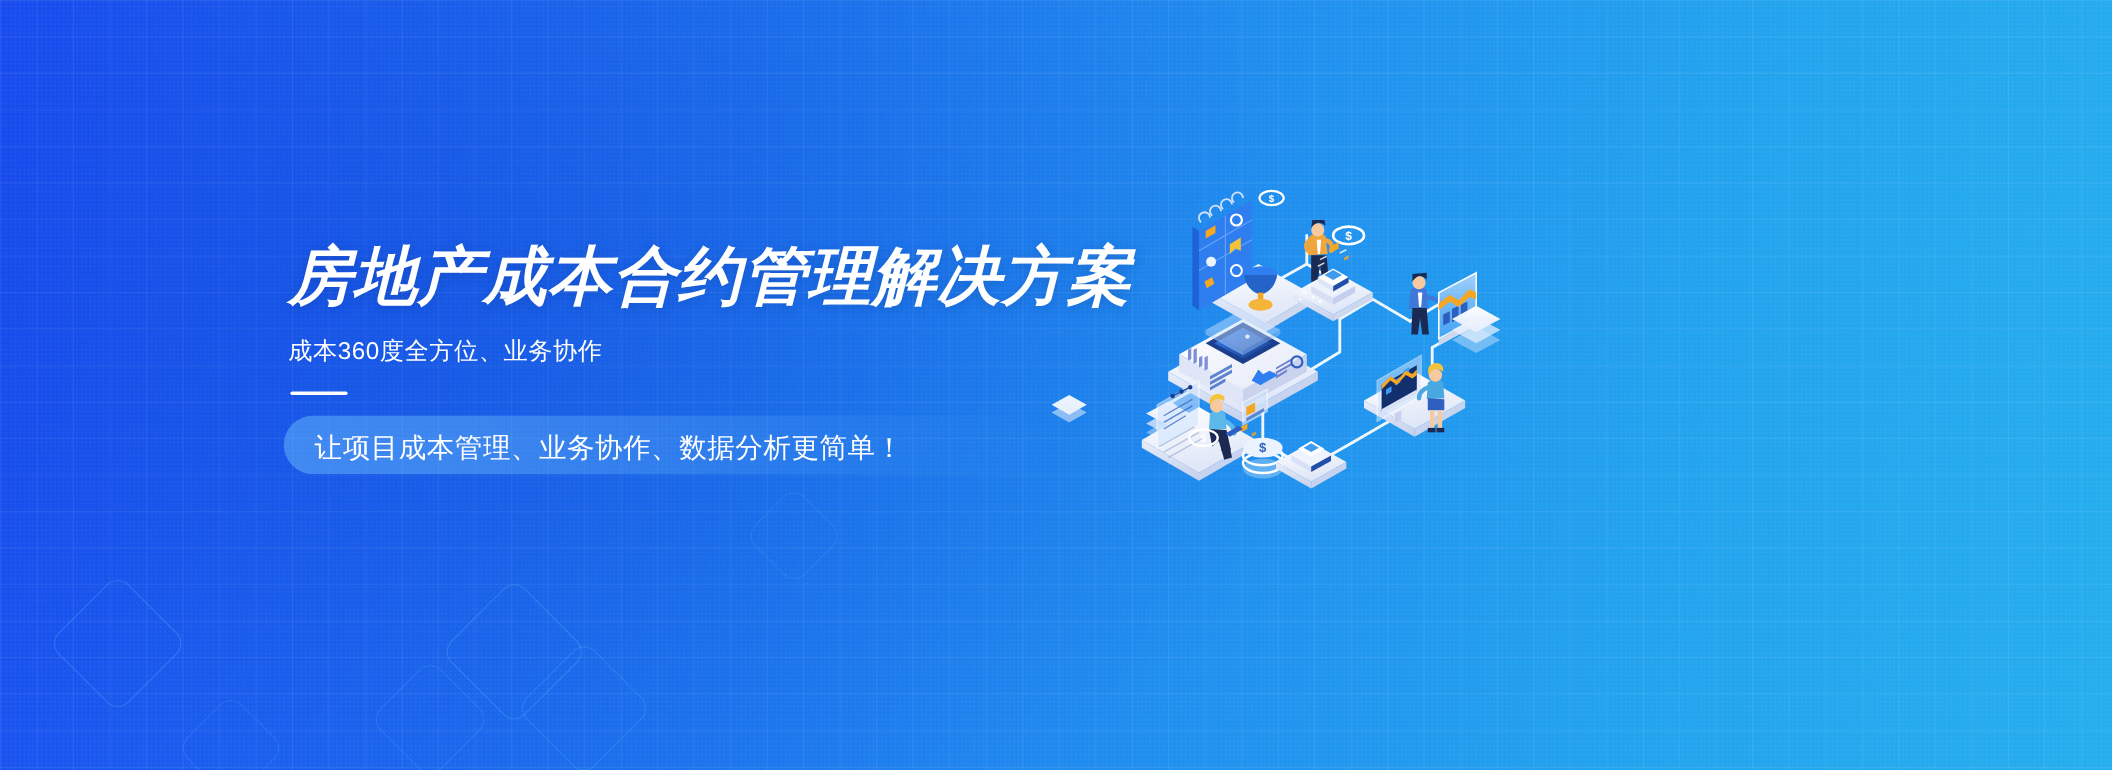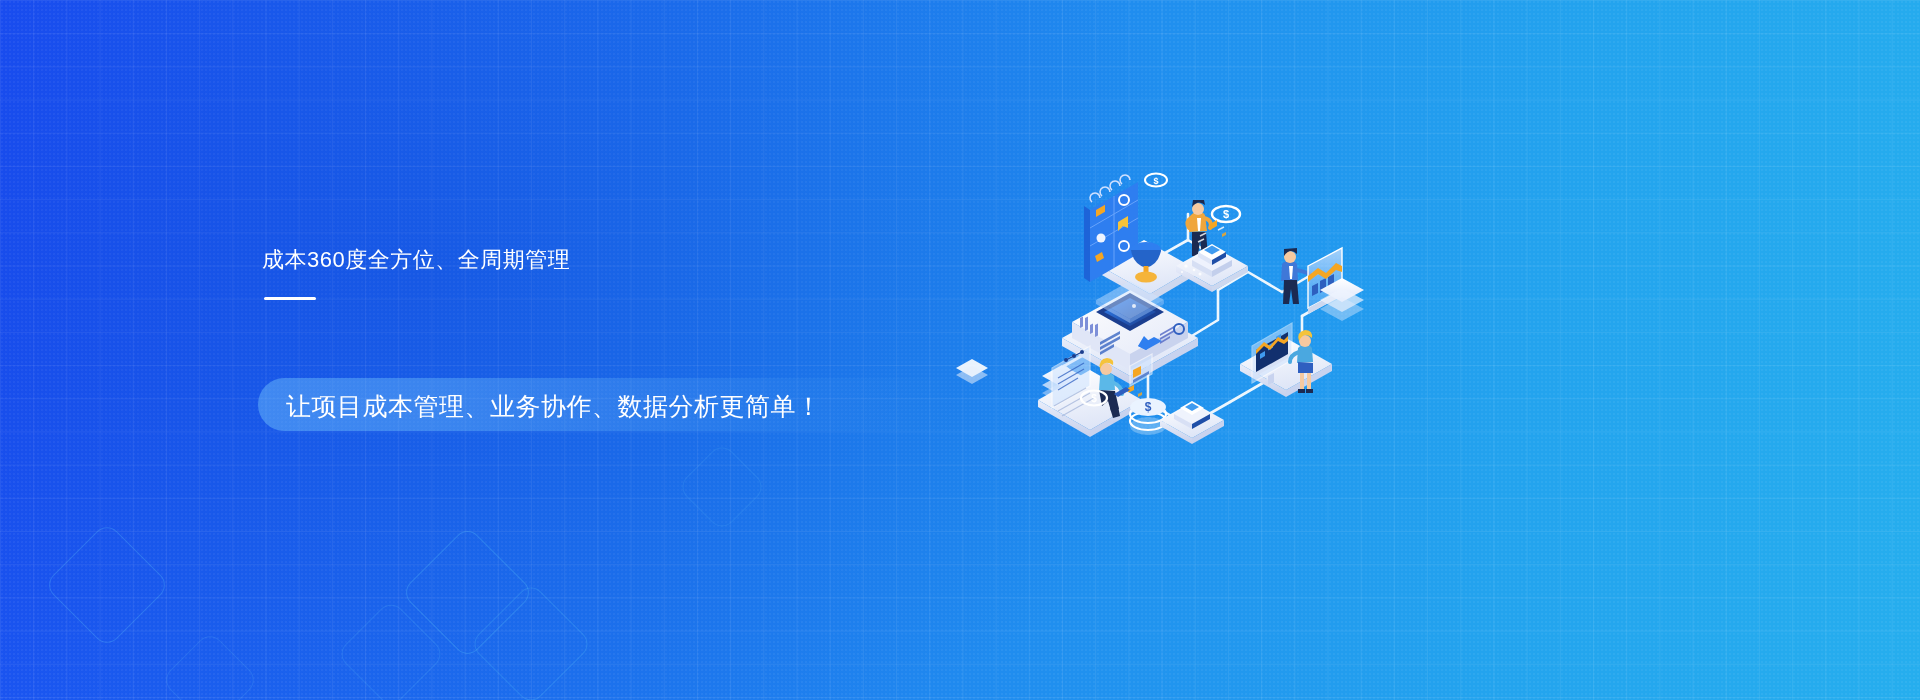--- a/index.html
+++ b/index.html
@@ -130,21 +130,22 @@
   <div class="vig"></div>
 
   <div class="dia d1"></div>
   <div class="dia d2"></div>
   <div class="dia d3"></div>
   <div class="dia d4"></div>
   <div class="dia d5"></div>
   <div class="dia d6"></div>
 
   <div class="copy">
-    <div class="subhead">成本360度全方位、全周期管理</div>
+    <div class="headline">房地产成本合约管理解决方案</div>
+    <div class="subhead">成本360度全方位、业务协作</div>
     <div class="rule"></div>
   </div>
 
   <div class="tagline-wrap">
     <div class="tagline-bg"></div>
     <div class="tagline-text">让项目成本管理、业务协作、数据分析更简单！</div>
   </div>
 
   <div id="art">
   <svg viewBox="0 0 470 300" xmlns="http://www.w3.org/2000/svg">

